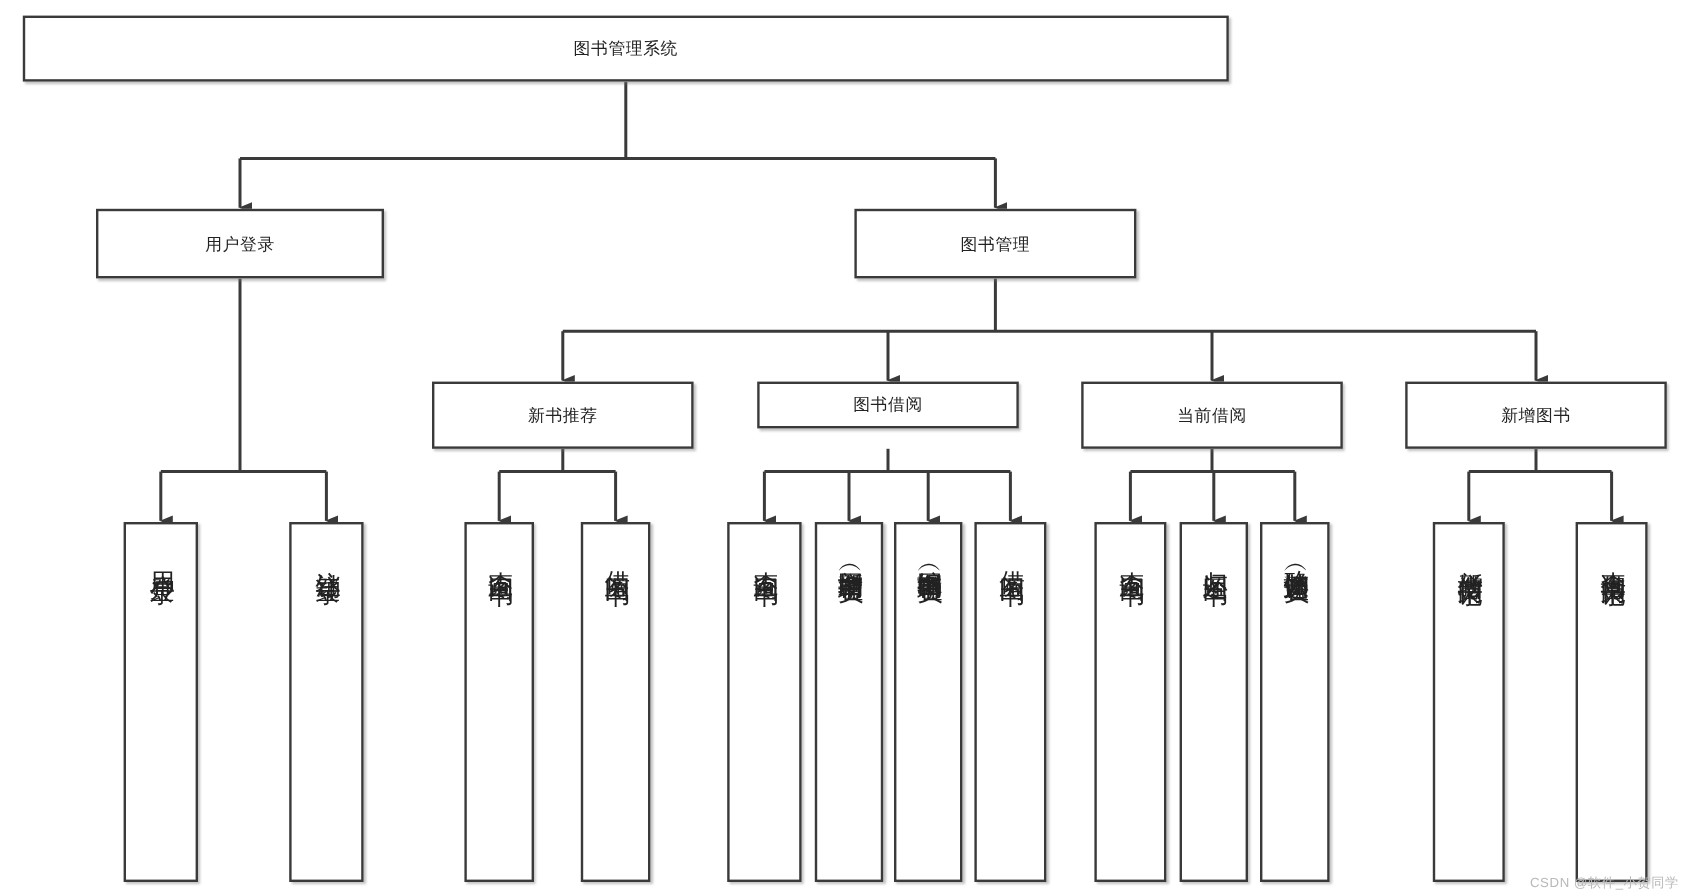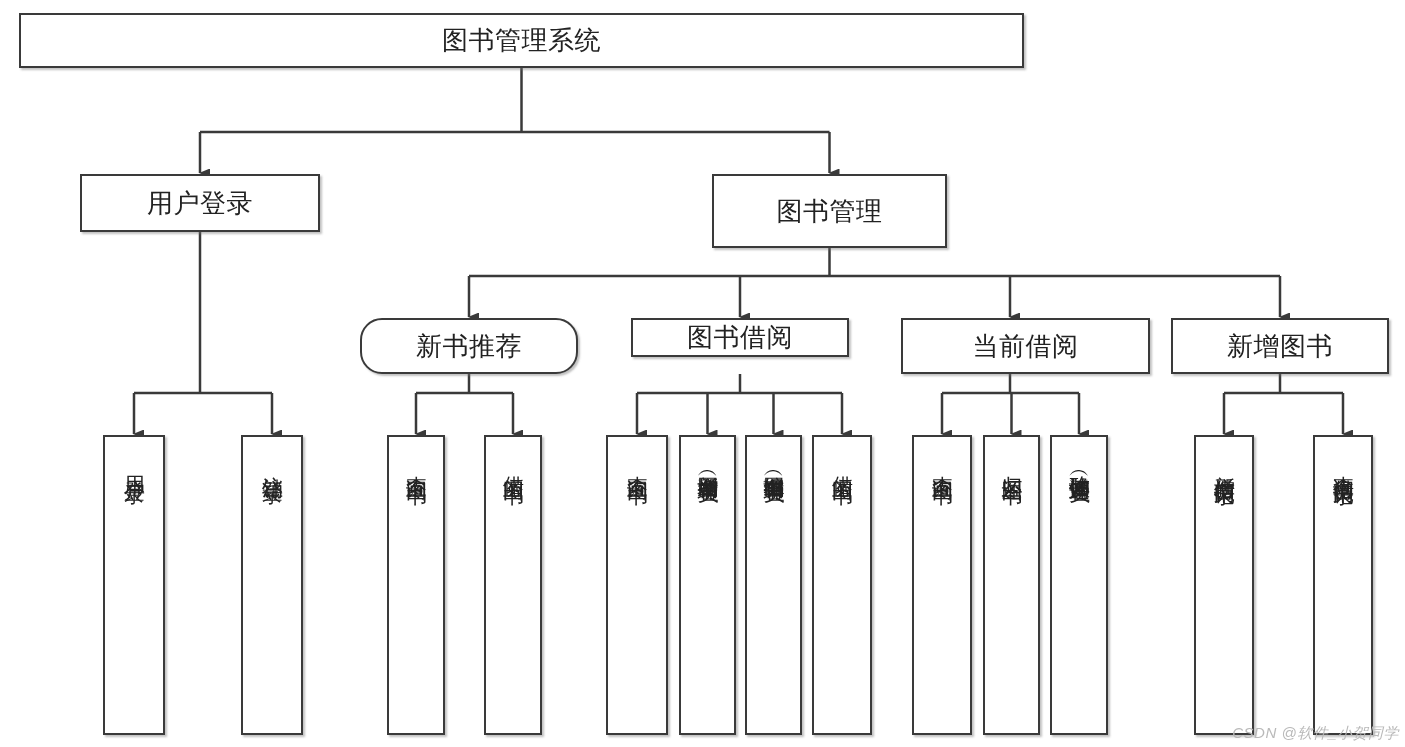--- a/index.html
+++ b/index.html
@@ -31,21 +31,21 @@
     box-sizing: border-box;
     background: #ffffff;
     border: 2.5px solid #3a3a3a;
     box-shadow: 2px 2px 2px rgba(120,120,120,0.45);
     display: flex;
     align-items: center;
     justify-content: center;
     overflow: hidden;
   }
   .node-label {
-    font-size: 26px;
+    font-size: 14px;
     color: #222222;
     line-height: 1.18;
     letter-spacing: 0.5px;
     text-align: center;
     white-space: nowrap;
   }
   .node-box.vertical {
     align-items: flex-start;
     justify-content: center;
     padding-top: 22px;
@@ -61,26 +61,25 @@
     letter-spacing: 1px;
     padding-top: 0px;
   }
   .node-box.vertical.mid .node-label {
     letter-spacing: 2px;
   }
   .watermark {
     position: absolute;
     right: 6px;
     bottom: 4px;
-    font-size: 15px;
+    font-size: 11px;
     color: #b9b9b9;
     letter-spacing: 0.5px;
     white-space: nowrap;
     pointer-events: none;
-    font-style: italic;
   }
 </style>
 </head>
 <body>
 
 <div id="diagram-root">
 
   <svg class="diagram-svg" viewBox="0 0 1405 747" xmlns="http://www.w3.org/2000/svg">
     <defs>
       <marker id="arrowhead" markerWidth="9" markerHeight="11" refX="4.5" refY="10" orient="auto" markerUnits="userSpaceOnUse">
@@ -124,30 +123,30 @@
       </g>
   </svg>
 
   <div id="node-layer">
       <div class="node-box" style="left: 19px; top: 13px; width: 1005px; height: 55px;">
         <span class="node-label">图书管理系统</span>
       </div>
       <div class="node-box" style="left: 80px; top: 174px; width: 240px; height: 58px;">
         <span class="node-label">用户登录</span>
       </div>
-      <div class="node-box" style="left: 712px; top: 174px; width: 235px; height: 74px;">
+      <div class="node-box" style="left: 712px; top: 174px; width: 235px; height: 58px;">
         <span class="node-label">图书管理</span>
       </div>
-      <div class="node-box" style="left: 360px; top: 318px; width: 218px; height: 56px; border-radius: 22px;">
+      <div class="node-box" style="left: 360px; top: 318px; width: 218px; height: 56px;">
         <span class="node-label">新书推荐</span>
       </div>
       <div class="node-box" style="left: 631px; top: 318px; width: 218px; height: 39px;">
         <span class="node-label">图书借阅</span>
       </div>
-      <div class="node-box" style="left: 901px; top: 318px; width: 249px; height: 56px;">
+      <div class="node-box" style="left: 901px; top: 318px; width: 218px; height: 56px;">
         <span class="node-label">当前借阅</span>
       </div>
       <div class="node-box" style="left: 1171px; top: 318px; width: 218px; height: 56px;">
         <span class="node-label">新增图书</span>
       </div>
       <div class="node-box vertical" style="left: 103px; top: 435px; width: 62px; height: 300px;">
         <span class="node-label">用户登录</span>
       </div>
       <div class="node-box vertical" style="left: 241px; top: 435px; width: 62px; height: 300px;">
         <span class="node-label">注销登录</span>

